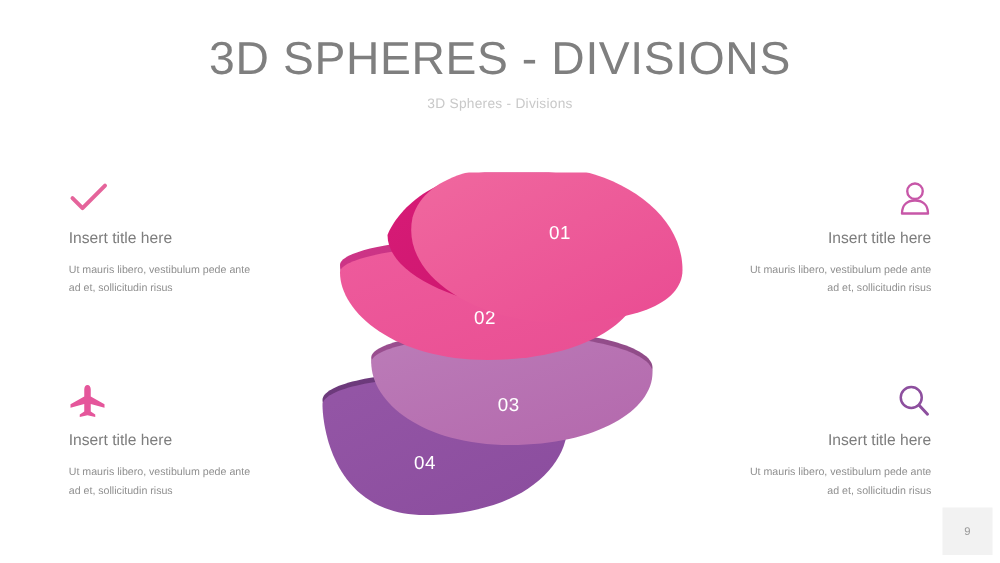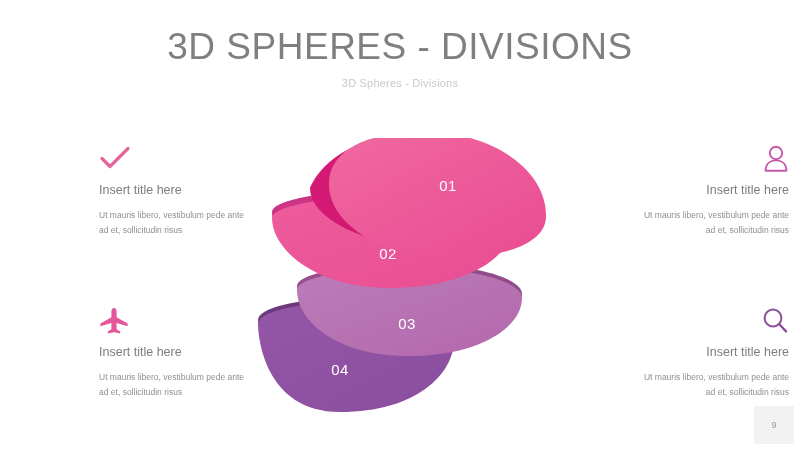--- a/index.html
+++ b/index.html
@@ -37,21 +37,20 @@
     text-align: center;
     font-size: 11px;
     color: #c9c9c9;
     letter-spacing: 0.2px;
   }
 
   
   .info-block {
     position: absolute;
     width: 150px;
-    margin-left: 44px;
   }
   .info-block.left  { left: 55px; text-align: left; }
   .info-block.right { left: 595px; width: 150px; text-align: right; }
 
   .info-block.tl { top: 145px; }
   .info-block.bl { top: 307px; }
   .info-block.tr { top: 145px; }
   .info-block.br { top: 307px; }
 
   .block-icon {

